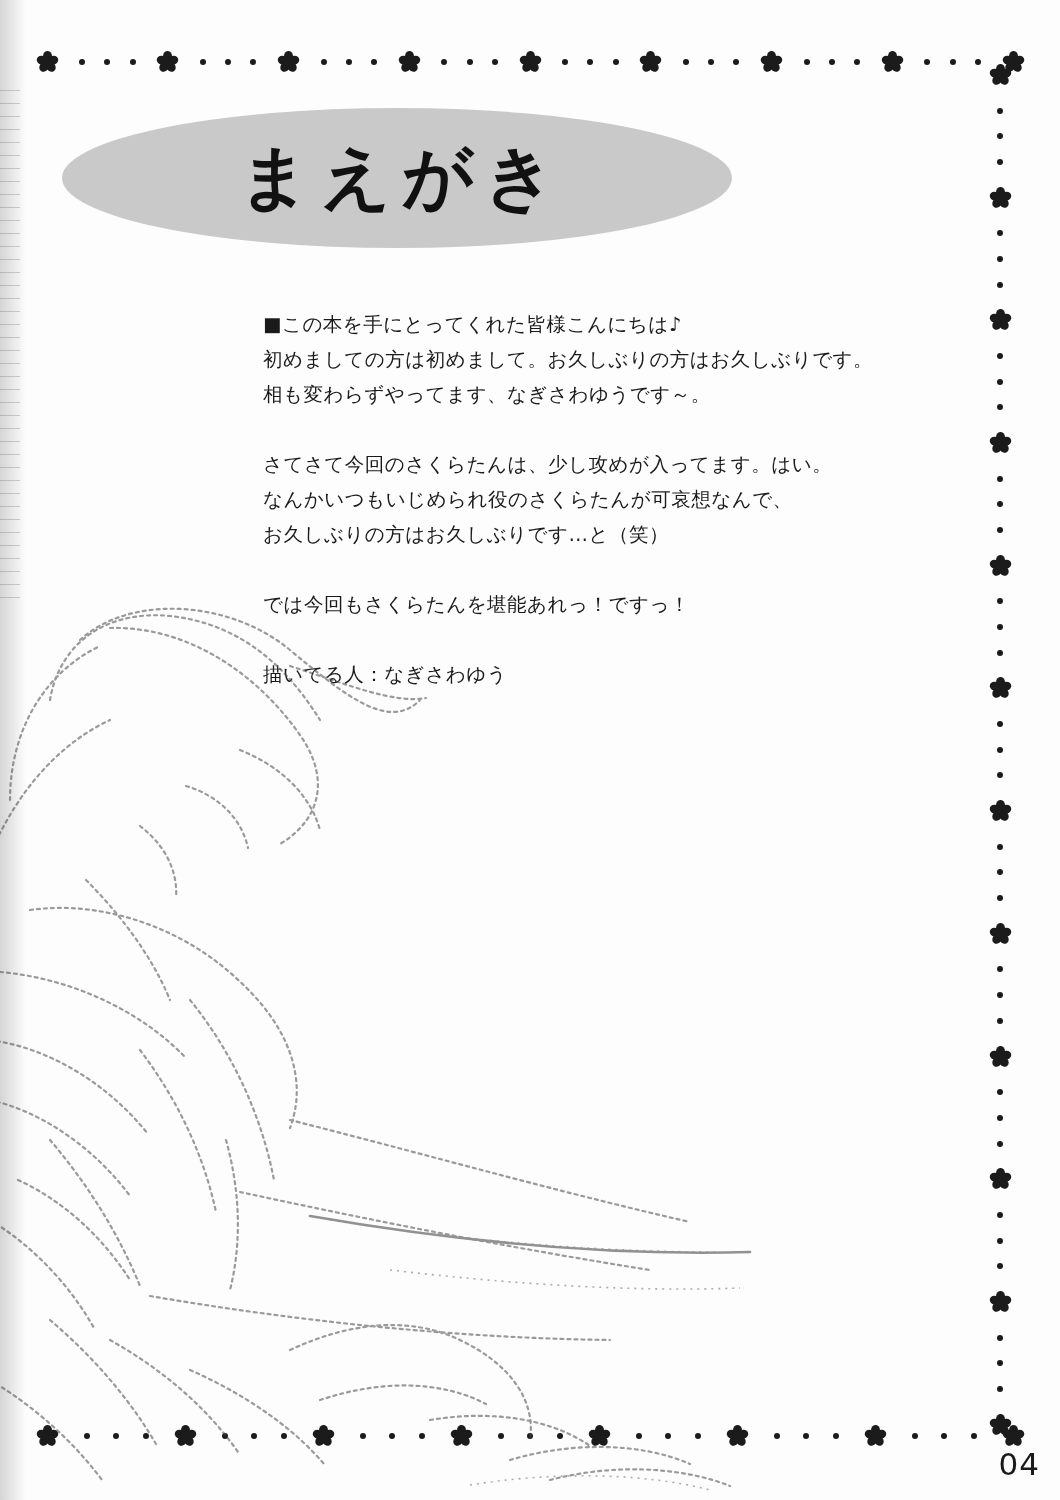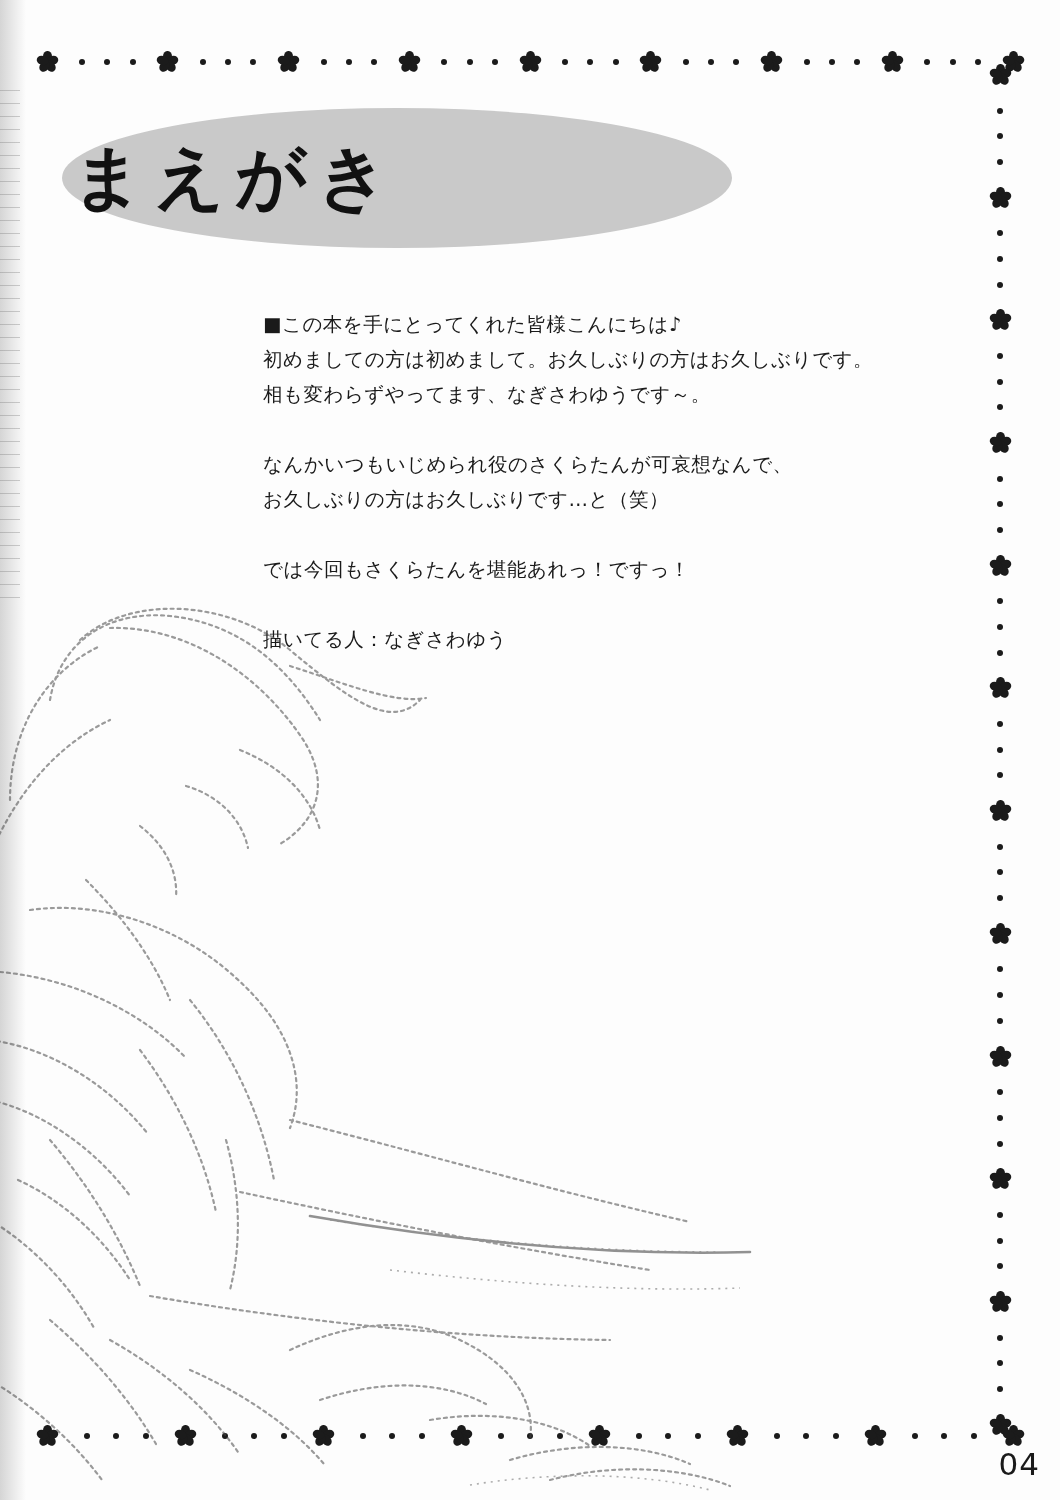--- a/index.html
+++ b/index.html
@@ -98,21 +98,21 @@
   .title-ellipse {
     position: absolute;
     inset: 0;
     background: #c9c9c9;
     border-radius: 50%;
   }
   .title-text {
     position: absolute;
     left: 0; right: 0;
     top: 34px;
-    text-align: left;
+    text-align: center;
     font-family: "DejaVu Sans", sans-serif;
     font-size: 70px;
     font-weight: bold;
     letter-spacing: 10px;
     color: #111111;
     line-height: 1;
     text-indent: 10px;
   }
 
   
@@ -453,20 +453,21 @@
   <div class="title-wrap">
     <div class="title-ellipse"></div>
     <div class="title-text">まえがき</div>
   </div>
 
   <div class="body-text">
     <p>■この本を手にとってくれた皆様こんにちは♪</p>
     <p>初めましての方は初めまして。お久しぶりの方はお久しぶりです。</p>
     <p>相も変わらずやってます、なぎさわゆうです～。</p>
     <div class="para-gap"></div>
+    <p>さてさて今回のさくらたんは、少し攻めが入ってます。はい。</p>
     <p>なんかいつもいじめられ役のさくらたんが可哀想なんで、</p>
     <p>お久しぶりの方はお久しぶりです…と（笑）</p>
     <div class="para-gap"></div>
     <p>では今回もさくらたんを堪能あれっ！ですっ！</p>
     <div class="para-gap"></div>
     <p>描いてる人：なぎさわゆう</p>
   </div>
 
   <svg class="art" viewBox="0 0 900 920">
     <g fill="none" stroke="#4a4a4a" stroke-width="2.2" stroke-dasharray="3 4" stroke-linecap="round">

